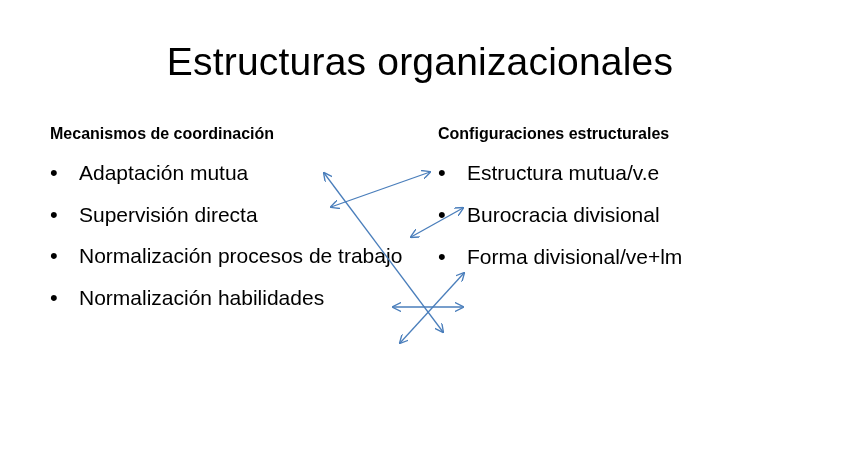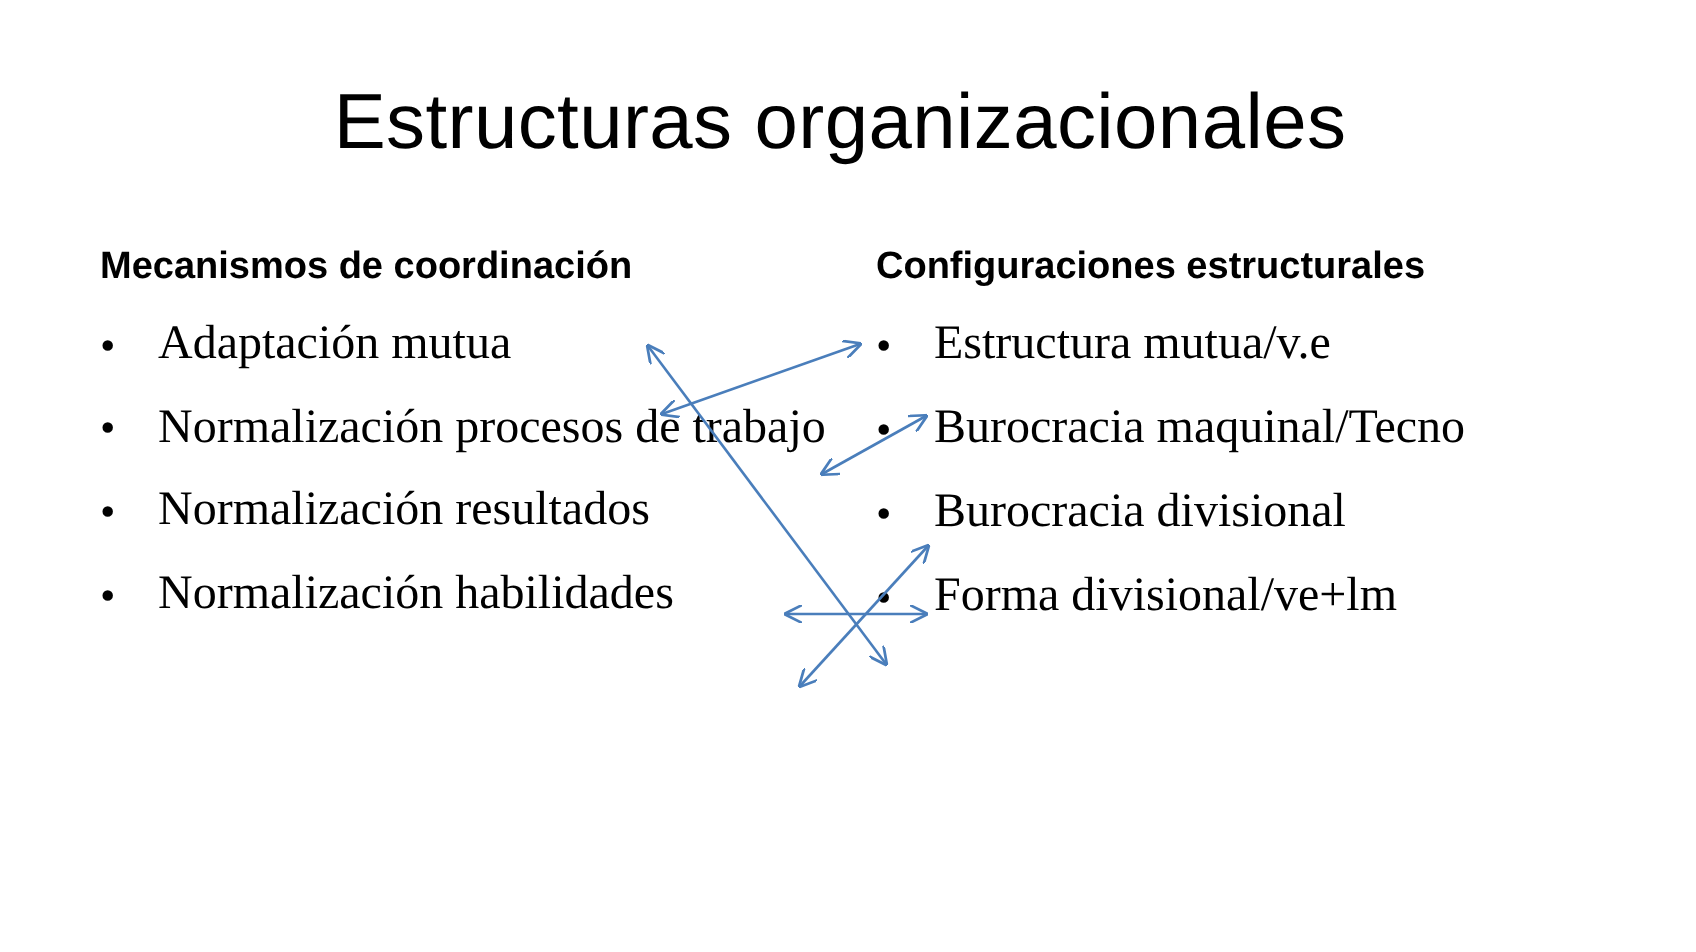--- a/index.html
+++ b/index.html
@@ -3,47 +3,46 @@
 <meta charset="utf-8">
 <style>
   html, body { margin:0; padding:0; background:#ffffff; }
   body { width:848px; height:476px; position:relative; overflow:hidden;
          font-family:"Liberation Sans", "DejaVu Sans", sans-serif; color:#000; }
   .title { position:absolute; left:0; width:752px; top:36px; text-align:center;
            font-size:39px; line-height:52px; letter-spacing:0.2px;margin-left:44px; }
   .col { position:absolute; }
   .col-left { left:50px; top:122px; }
   .col-right { left:438px; top:122px; }
-  .heading { font-weight:bold; font-size:19px; line-height:24px; margin-bottom:8px; }
+  .heading { font-weight:bold; font-size:16px; line-height:24px; margin-bottom:8px; }
   ul { list-style:none; margin:0; padding:0; }
-  li { position:relative; padding-left:29px; font-size:24px; line-height:37px; margin-bottom:5px;font-family:Liberation Serif, serif; }
+  li { position:relative; padding-left:29px; font-size:21px; line-height:37px; margin-bottom:5px; }
   li::before { content:"\2022"; position:absolute; left:0; top:0; font-size:22px; }
   li.wrap { line-height:36px; }
   svg.arrows { position:absolute; left:0; top:0; width:848px; height:476px; pointer-events:none; }
 </style>
 </head>
 <body>
 
 <div class="title">Estructuras organizacionales</div>
 
 <div class="col col-left">
   <div class="heading">Mecanismos de coordinación</div>
   <ul>
     <li>Adaptación mutua</li>
+    <li>Supervisión directa</li>
     <li class="wrap" style="width:345px;"><span>Normalización procesos de trabajo</span></li>
-    <li>Normalización resultados</li>
     <li>Normalización habilidades</li>
   </ul>
 </div>
 
 <div class="col col-right">
   <div class="heading">Configuraciones estructurales</div>
   <ul>
     <li>Estructura mutua/v.e</li>
-    <li>Burocracia maquinal/Tecno</li>
     <li>Burocracia divisional</li>
     <li>Forma divisional/ve+lm</li>
   </ul>
 </div>
 
 <svg class="arrows" viewBox="0 0 848 476">
   <defs>
     <marker id="ah" viewBox="0 0 10 10" refX="9" refY="5" markerWidth="7" markerHeight="7" orient="auto-start-reverse">
       <path d="M0,0 L10,5 L0,10" fill="none" stroke="#4a7ebb" stroke-width="1.5"></path>
     </marker>

